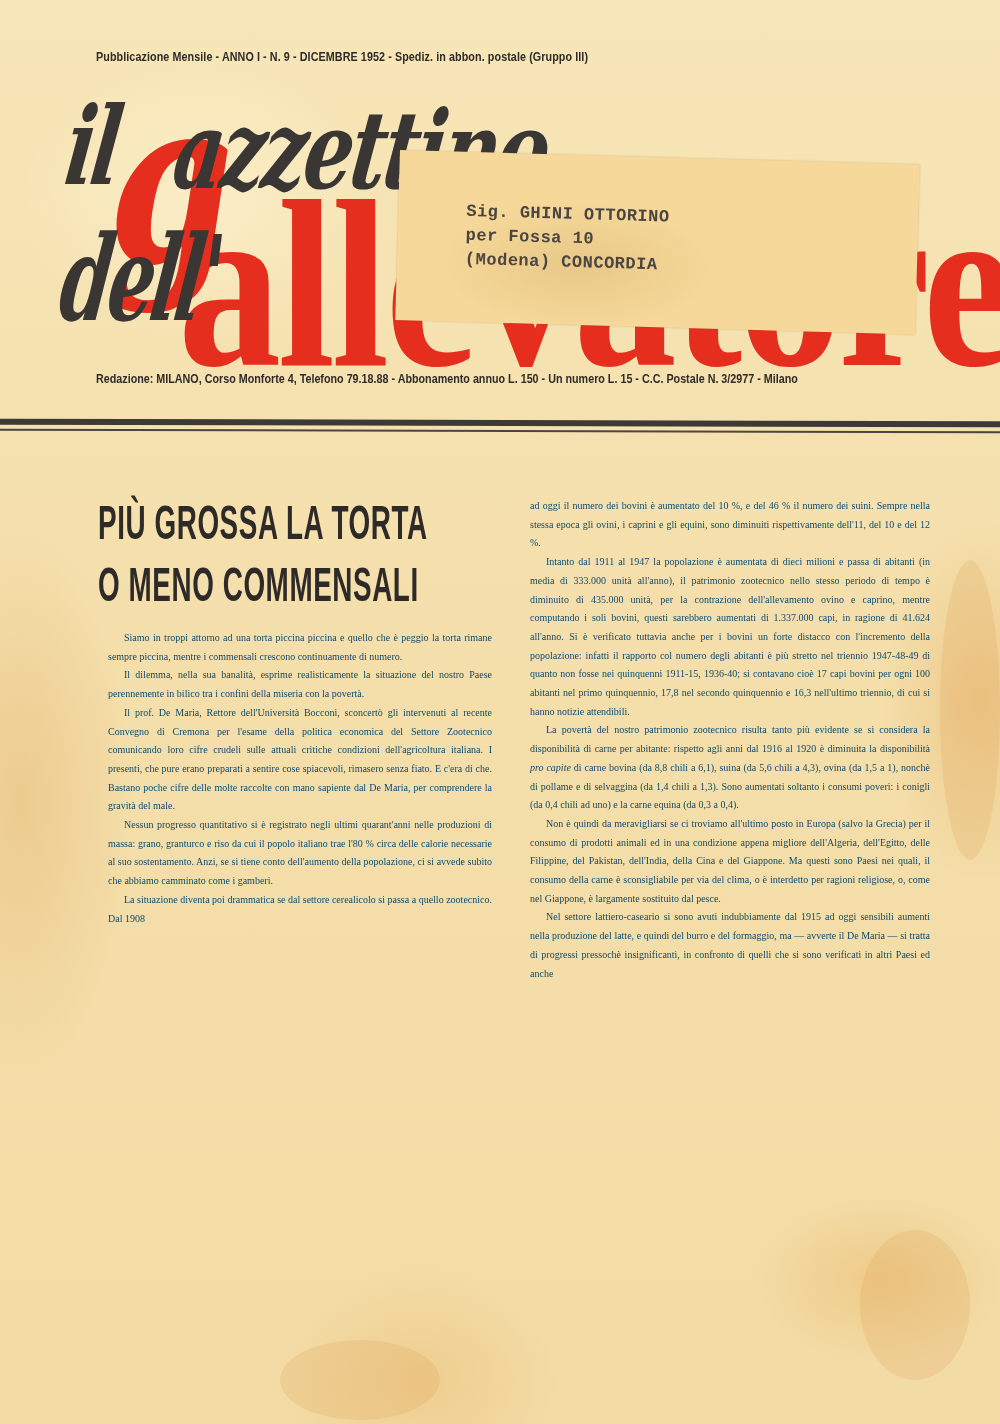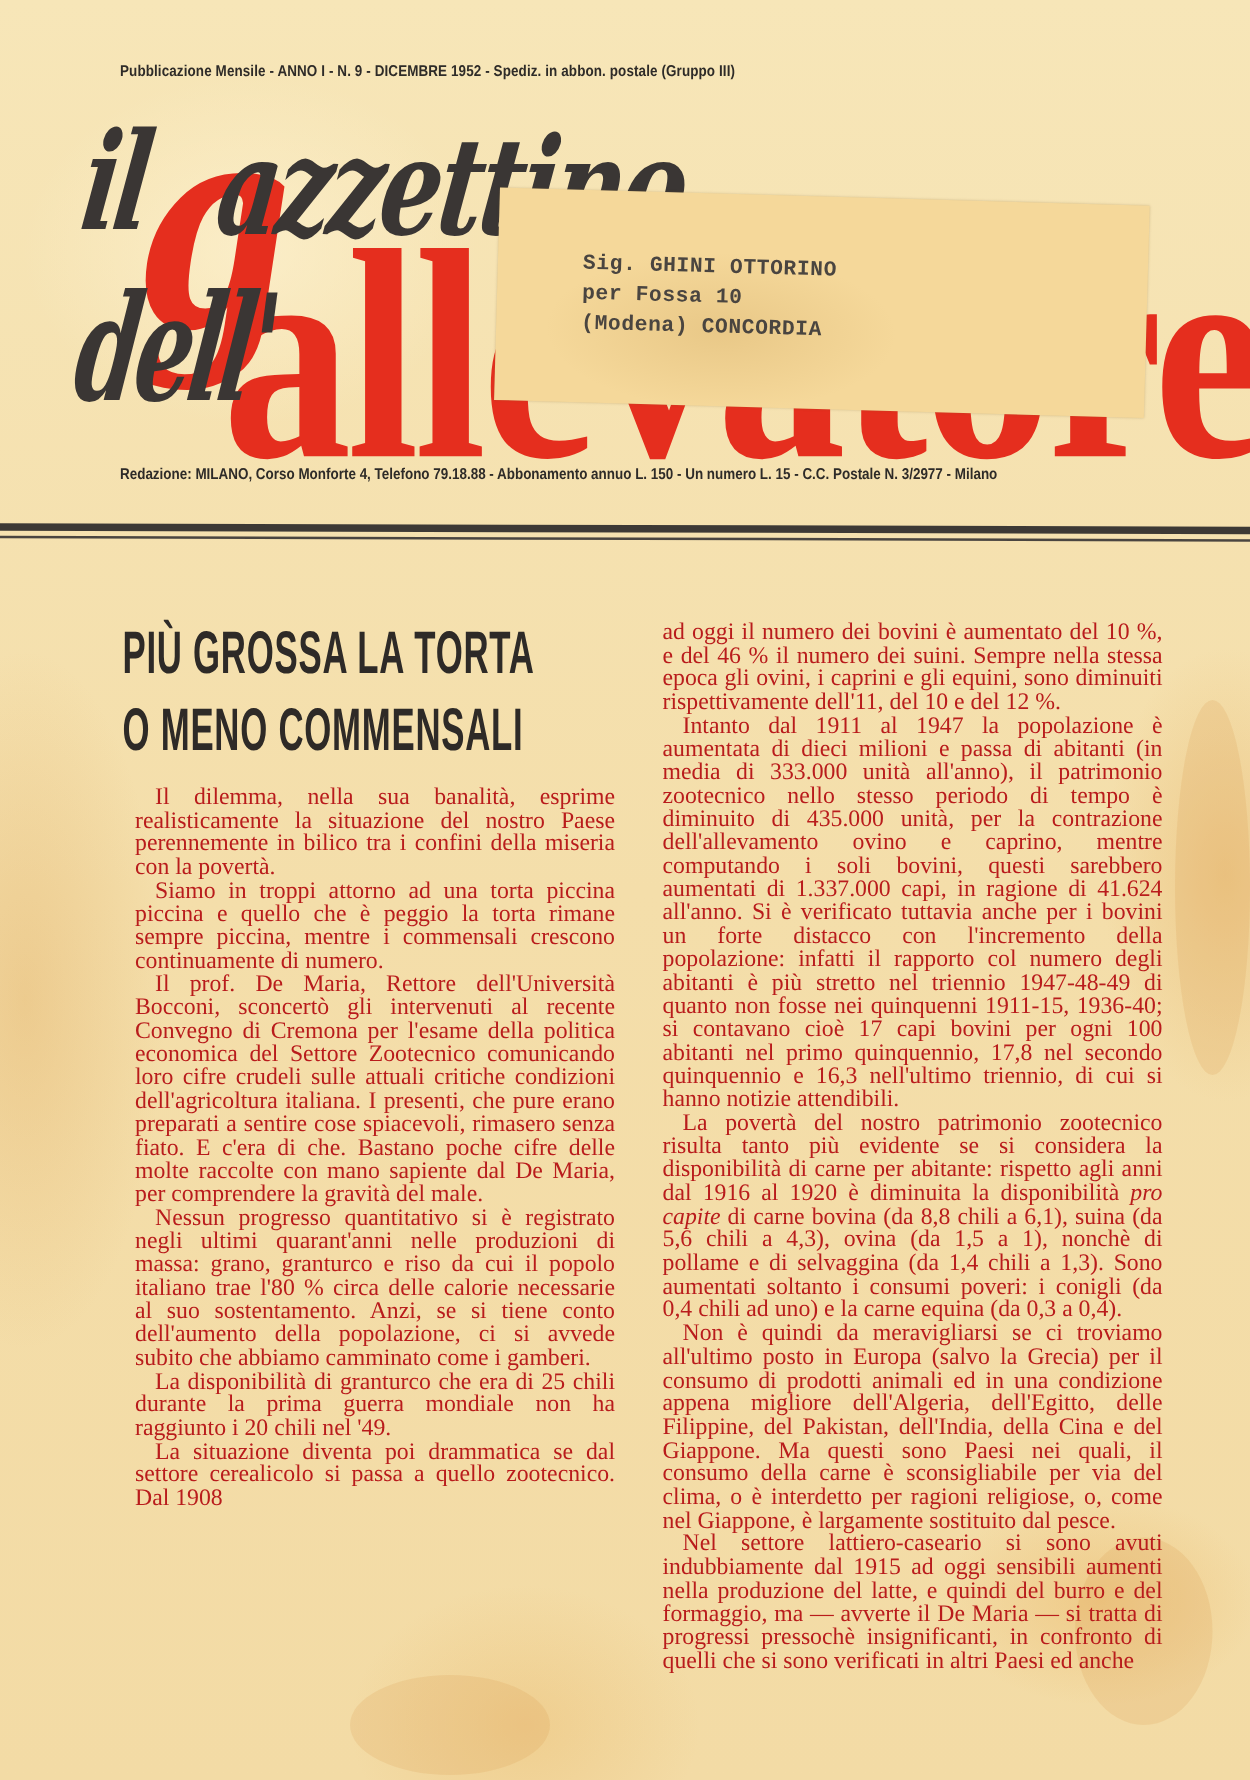--- a/index.html
+++ b/index.html
@@ -52,22 +52,22 @@
     .rule-thick { position: absolute; left: 0; top: 420px; width: 1000px; height: 6px; background: #3d3935; transform: rotate(0.15deg); }
     .rule-thin { position: absolute; left: 0; top: 430px; width: 1000px; height: 2px; background: #4a4540; transform: rotate(0.15deg); }
     .headline {
       position: absolute; left: 98px; top: 492px; width: 400px;
       font-family: "Liberation Sans", "DejaVu Sans", sans-serif; font-weight: bold;
       font-size: 48px; line-height: 62px; color: #2e2a27;
       transform: scaleX(0.58); transform-origin: left top; white-space: nowrap;
       letter-spacing: 1px;
     }
     .col {
-      position: absolute; font-size: 19px; line-height: 18.7px; text-align: justify;
-      hyphens: manual; color: #b91c1c;
+      position: absolute; font-size: 10px; line-height: 18.7px; text-align: justify;
+      hyphens: manual; color: #0c4a6e;
     }
     .col-left { left: 108px; top: 629px; width: 384px; }
     .col-right { left: 530px; top: 497px; width: 400px; }
     .col p { margin: 0; text-indent: 16px; }
     .col p.noindent { text-indent: 0; }
     .col em { }
     .stain { position: absolute; border-radius: 50%; background: rgba(215,150,70,0.18); pointer-events: none; }
   </style>
 </head>
 <body>
@@ -98,25 +98,24 @@
 
 <div class="rule-thick"></div>
 <div class="rule-thin"></div>
 
 <div class="headline">
   <div>PIÙ GROSSA LA TORTA</div>
   <div>O MENO COMMENSALI</div>
 </div>
 
 <div class="col col-left">
+  <p>Siamo in troppi attorno ad una torta piccina piccina e quello che è peggio la torta rimane sempre piccina, mentre i commensali crescono continuamente di numero.</p>
   <p>Il dilemma, nella sua banalità, esprime realisticamente la situazione del nostro Paese perennemente in bilico tra i confini della miseria con la povertà.</p>
-  <p>Siamo in troppi attorno ad una torta piccina piccina e quello che è peggio la torta rimane sempre piccina, mentre i commensali crescono continuamente di numero.</p>
   <p>Il prof. De Maria, Rettore dell'Università Bocconi, sconcertò gli intervenuti al recente Convegno di Cremona per l'esame della politica economica del Settore Zootecnico comunicando loro cifre crudeli sulle attuali critiche condizioni dell'agricoltura italiana. I presenti, che pure erano preparati a sentire cose spiacevoli, rimasero senza fiato. E c'era di che. Bastano poche cifre delle molte raccolte con mano sapiente dal De Maria, per comprendere la gravità del male.</p>
   <p>Nessun progresso quantitativo si è registrato negli ultimi quarant'anni nelle produzioni di massa: grano, granturco e riso da cui il popolo italiano trae l'80 % circa delle calorie necessarie al suo sostentamento. Anzi, se si tiene conto dell'aumento della popolazione, ci si avvede subito che abbiamo camminato come i gamberi.</p>
-  <p>La disponibilità di granturco che era di 25 chili durante la prima guerra mondiale non ha raggiunto i 20 chili nel '49.</p>
   <p>La situazione diventa poi drammatica se dal settore cerealicolo si passa a quello zootecnico. Dal 1908</p>
 </div>
 
 <div class="col col-right">
   <p class="noindent">ad oggi il numero dei bovini è aumentato del 10 %, e del 46 % il numero dei suini. Sempre nella stessa epoca gli ovini, i caprini e gli equini, sono diminuiti rispettivamente dell'11, del 10 e del 12 %.</p>
   <p>Intanto dal 1911 al 1947 la popolazione è aumentata di dieci milioni e passa di abitanti (in media di 333.000 unità all'anno), il patrimonio zootecnico nello stesso periodo di tempo è diminuito di 435.000 unità, per la contrazione dell'allevamento ovino e caprino, mentre computando i soli bovini, questi sarebbero aumentati di 1.337.000 capi, in ragione di 41.624 all'anno. Si è verificato tuttavia anche per i bovini un forte distacco con l'incremento della popolazione: infatti il rapporto col numero degli abitanti è più stretto nel triennio 1947-48-49 di quanto non fosse nei quinquenni 1911-15, 1936-40; si contavano cioè 17 capi bovini per ogni 100 abitanti nel primo quinquennio, 17,8 nel secondo quinquennio e 16,3 nell'ultimo triennio, di cui si hanno notizie attendibili.</p>
   <p><span>La povertà del nostro patrimonio zootecnico risulta tanto più evidente se si considera la disponibilità di carne per abitante: rispetto agli anni dal 1916 al 1920 è diminuita la disponibilità </span><em>pro capite</em><span> di carne bovina (da 8,8 chili a 6,1), suina (da 5,6 chili a 4,3), ovina (da 1,5 a 1), nonchè di pollame e di selvaggina (da 1,4 chili a 1,3). Sono aumentati soltanto i consumi poveri: i conigli (da 0,4 chili ad uno) e la carne equina (da 0,3 a 0,4).</span></p>
   <p>Non è quindi da meravigliarsi se ci troviamo all'ultimo posto in Europa (salvo la Grecia) per il consumo di prodotti animali ed in una condizione appena migliore dell'Algeria, dell'Egitto, delle Filippine, del Pakistan, dell'India, della Cina e del Giappone. Ma questi sono Paesi nei quali, il consumo della carne è sconsigliabile per via del clima, o è interdetto per ragioni religiose, o, come nel Giappone, è largamente sostituito dal pesce.</p>
   <p>Nel settore lattiero-caseario si sono avuti indubbiamente dal 1915 ad oggi sensibili aumenti nella produzione del latte, e quindi del burro e del formaggio, ma — avverte il De Maria — si tratta di progressi pressochè insignificanti, in confronto di quelli che si sono verificati in altri Paesi ed anche</p>
 </div>

